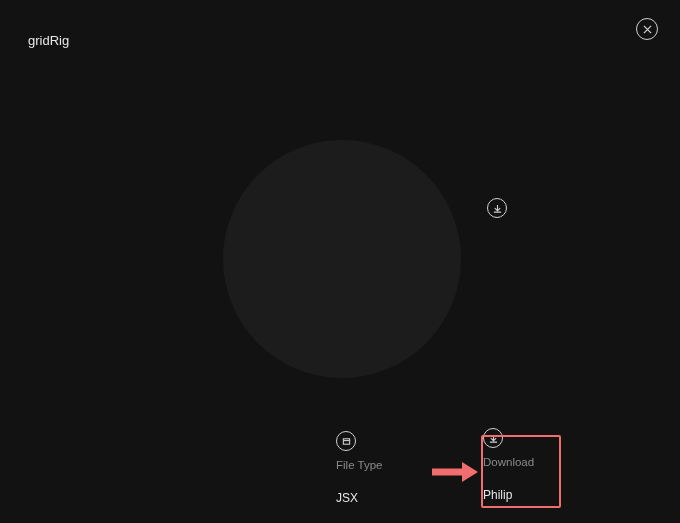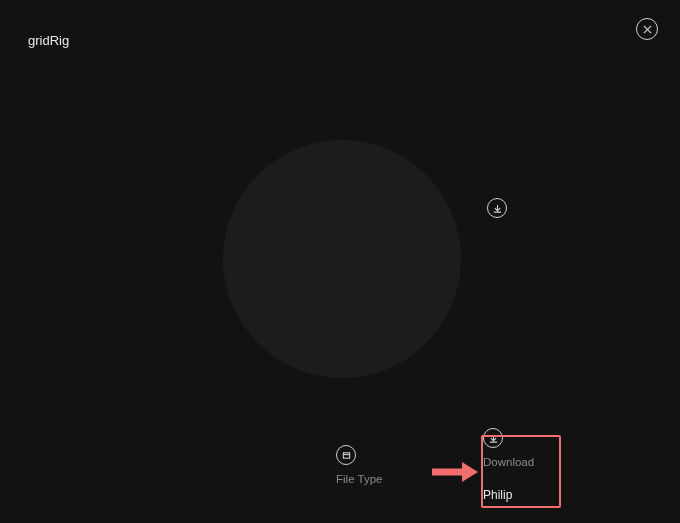--- a/index.html
+++ b/index.html
@@ -141,20 +141,21 @@
 
 <div class="footer">
   <div class="file-type-block">
     <div class="icon-circle">
       <svg viewBox="0 0 10 10" stroke="#d0d0d0" stroke-width="1.2" fill="none">
         <rect x="1.5" y="2" width="7" height="6"></rect>
         <path d="M1.5 4 L8.5 4"></path>
       </svg>
     </div>
     <div class="meta-label">File Type</div>
+    <div class="meta-value">JSX</div>
   </div>
 
   <div class="download-block">
     <div class="icon-circle">
       <svg viewBox="0 0 10 10" stroke="#d0d0d0" stroke-width="1.2" fill="none">
         <path d="M5 1 L5 7 M2 4.5 L5 7.5 L8 4.5 M1 9 L9 9"></path>
       </svg>
     </div>
     <div class="meta-label">Download</div>
     <div class="meta-value">Philip</div>

